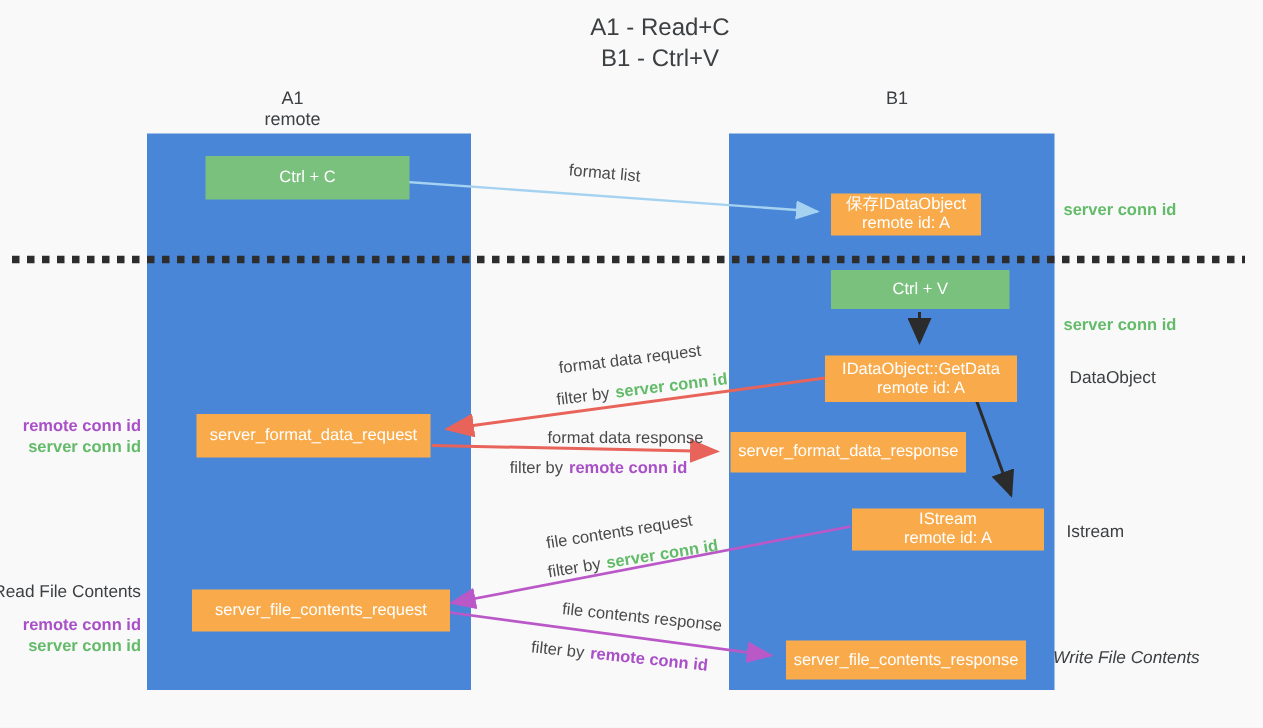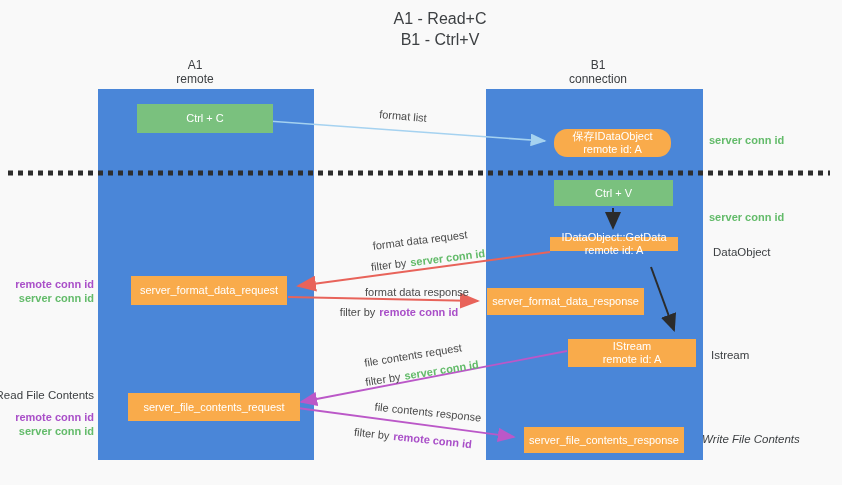--- a/index.html
+++ b/index.html
@@ -48,21 +48,20 @@
     <div>A1 - Read+C</div>
     <div>B1 - Ctrl+V</div>
   </div>
 
   <div class="lane-header" style="left:115px;top:58px;">
     <div>A1</div>
     <div>remote</div>
   </div>
   <div class="lane-header" style="left:518px;top:58px;">
     <div>B1</div>
-    <div>connection</div>
   </div>
 
   <div class="lane lane-left"></div>
   <div class="lane lane-right"></div>
 
   <svg class="arrows" width="842" height="485">
     <defs>
       <marker id="mblue" markerWidth="10" markerHeight="8" refX="9" refY="4" orient="auto">
         <path class="mh-blue" d="M0,0 L10,4 L0,8 z"></path>
       </marker>
@@ -82,28 +81,28 @@
     <line class="ln-black" x1="651" y1="267" x2="674" y2="330" marker-end="url(#mblack)"></line>
     <line class="ln-red" x1="550" y1="252" x2="298" y2="286" marker-end="url(#mred)"></line>
     <line class="ln-red" x1="288" y1="297" x2="478" y2="301" marker-end="url(#mred)"></line>
     <line class="ln-purple" x1="567" y1="351" x2="301" y2="402" marker-end="url(#mpurple)"></line>
     <line class="ln-purple" x1="290" y1="407" x2="514" y2="437" marker-end="url(#mpurple)"></line>
   </svg>
 
   <div class="node green" style="left:137px;top:104px;width:136px;height:29px;">
     <div>Ctrl + C</div>
   </div>
-  <div class="node orange" style="left:554px;top:129px;width:117px;height:28px;border-radius:13px;">
+  <div class="node orange" style="left:554px;top:129px;width:100px;height:28px;">
     <div>保存IDataObject</div>
     <div>remote id: A</div>
   </div>
   <div class="node green" style="left:554px;top:180px;width:119px;height:26px;">
     <div>Ctrl + V</div>
   </div>
-  <div class="node orange" style="left:550px;top:237px;width:128px;height:14px;">
+  <div class="node orange" style="left:550px;top:237px;width:128px;height:31px;">
     <div>IDataObject::GetData</div>
     <div>remote id: A</div>
   </div>
   <div class="node orange" style="left:131px;top:276px;width:156px;height:29px;">
     <div>server_format_data_request</div>
   </div>
   <div class="node orange" style="left:487px;top:288px;width:157px;height:27px;">
     <div>server_format_data_response</div>
   </div>
   <div class="node orange" style="left:568px;top:339px;width:128px;height:28px;">

